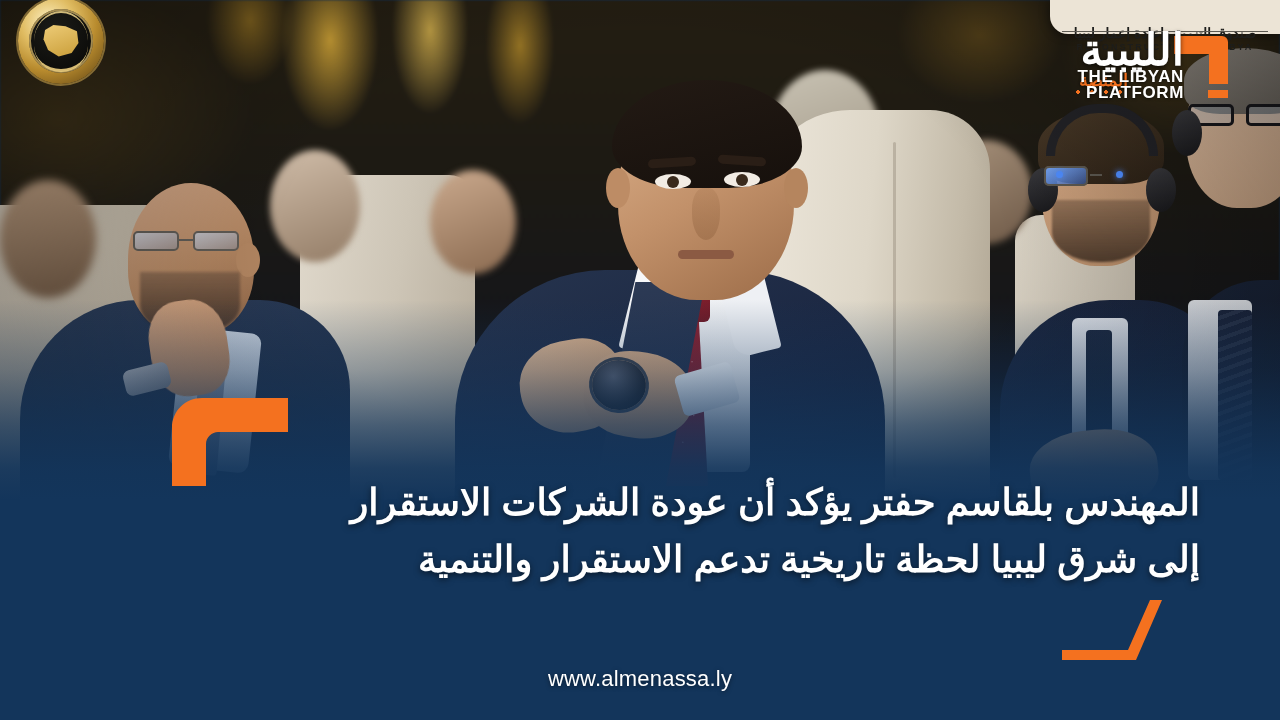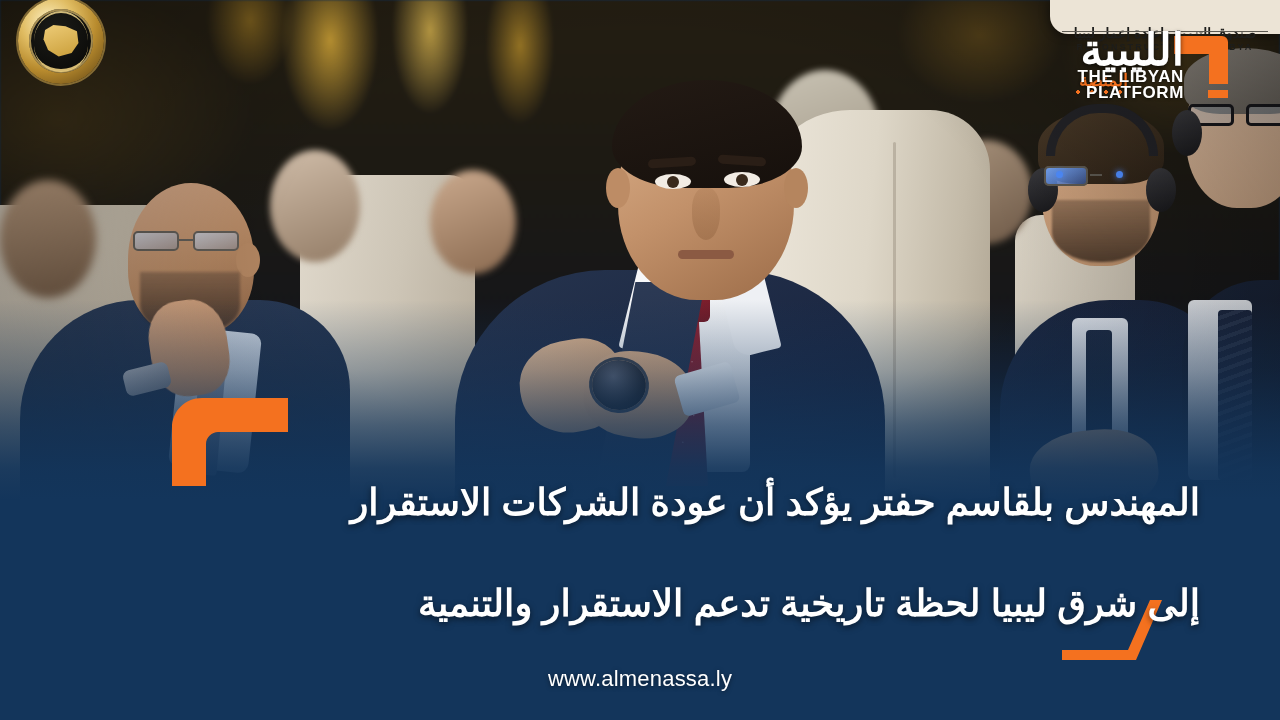--- a/index.html
+++ b/index.html
@@ -310,21 +310,21 @@
   .bracket-br { position:absolute; left:1062px; top:600px; }
 
   
   .headline {
     position:absolute; left:60px; right:80px; top:474px;
     direction:rtl; text-align:right;
     color:#ffffff; font-size:37px; font-weight:bold; line-height:1.55;
     text-shadow:0 2px 6px rgba(0,0,0,.55);
   }
   .headline .l1 { display:block; }
-  .headline .l2 { display:block;margin-top:44px; }
+  .headline .l2 { display:block; }
 
   
   .site {
     position:absolute; left:0; right:0; top:666px; text-align:center;
     color:#ffffff; font-size:22px; letter-spacing:.2px;
     text-shadow:0 1px 4px rgba(0,0,0,.5);
   }
   .site b { font-weight:normal; }
   .site span.thin { font-weight:normal; }
 </style>

